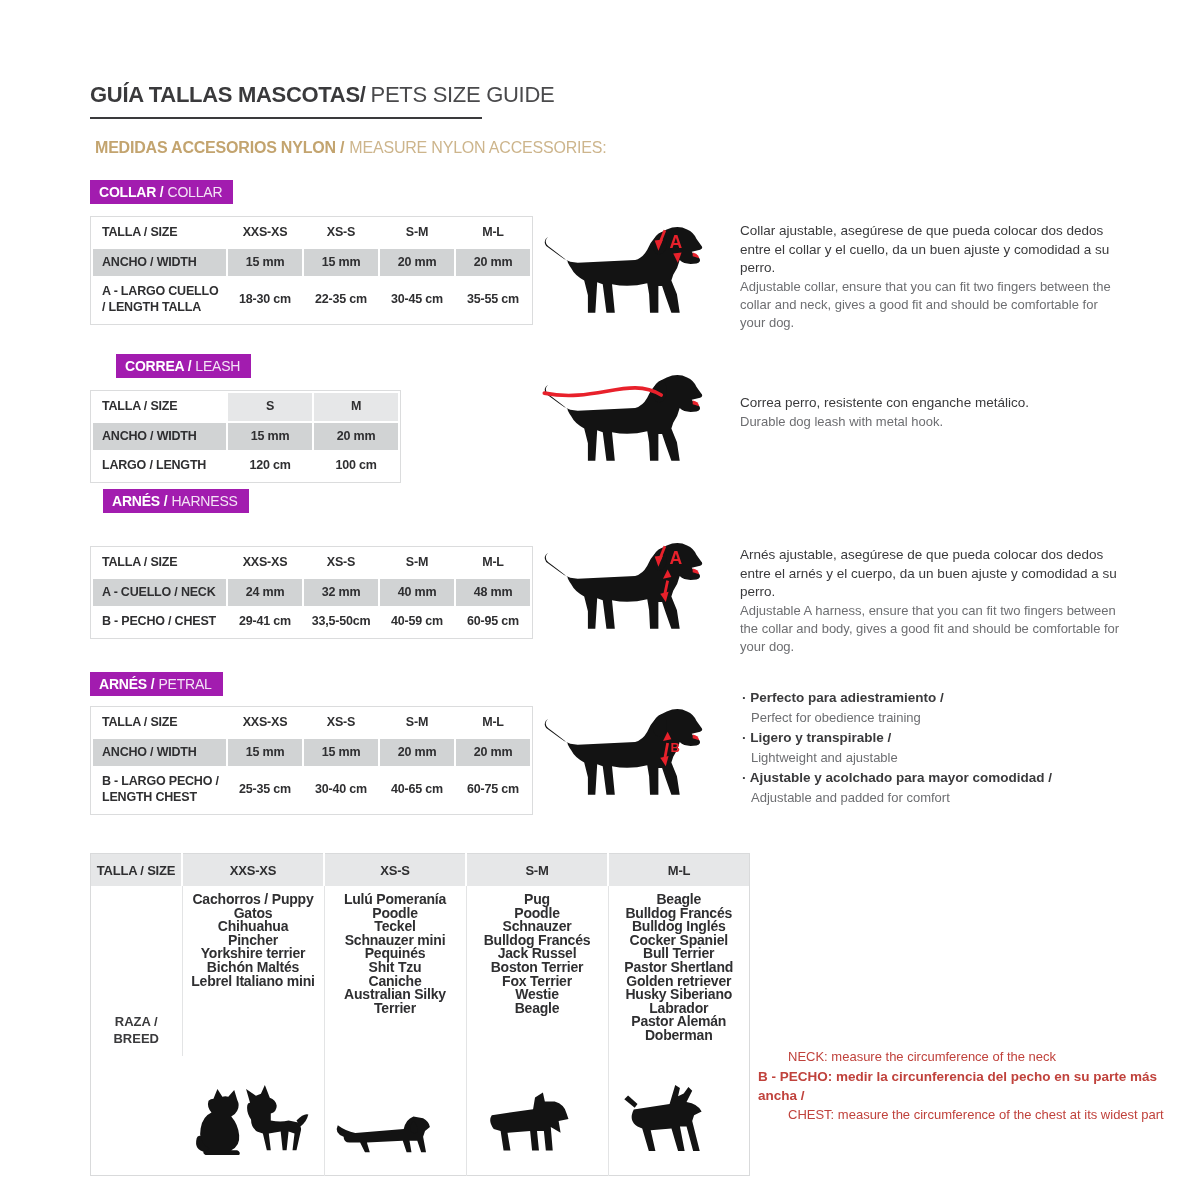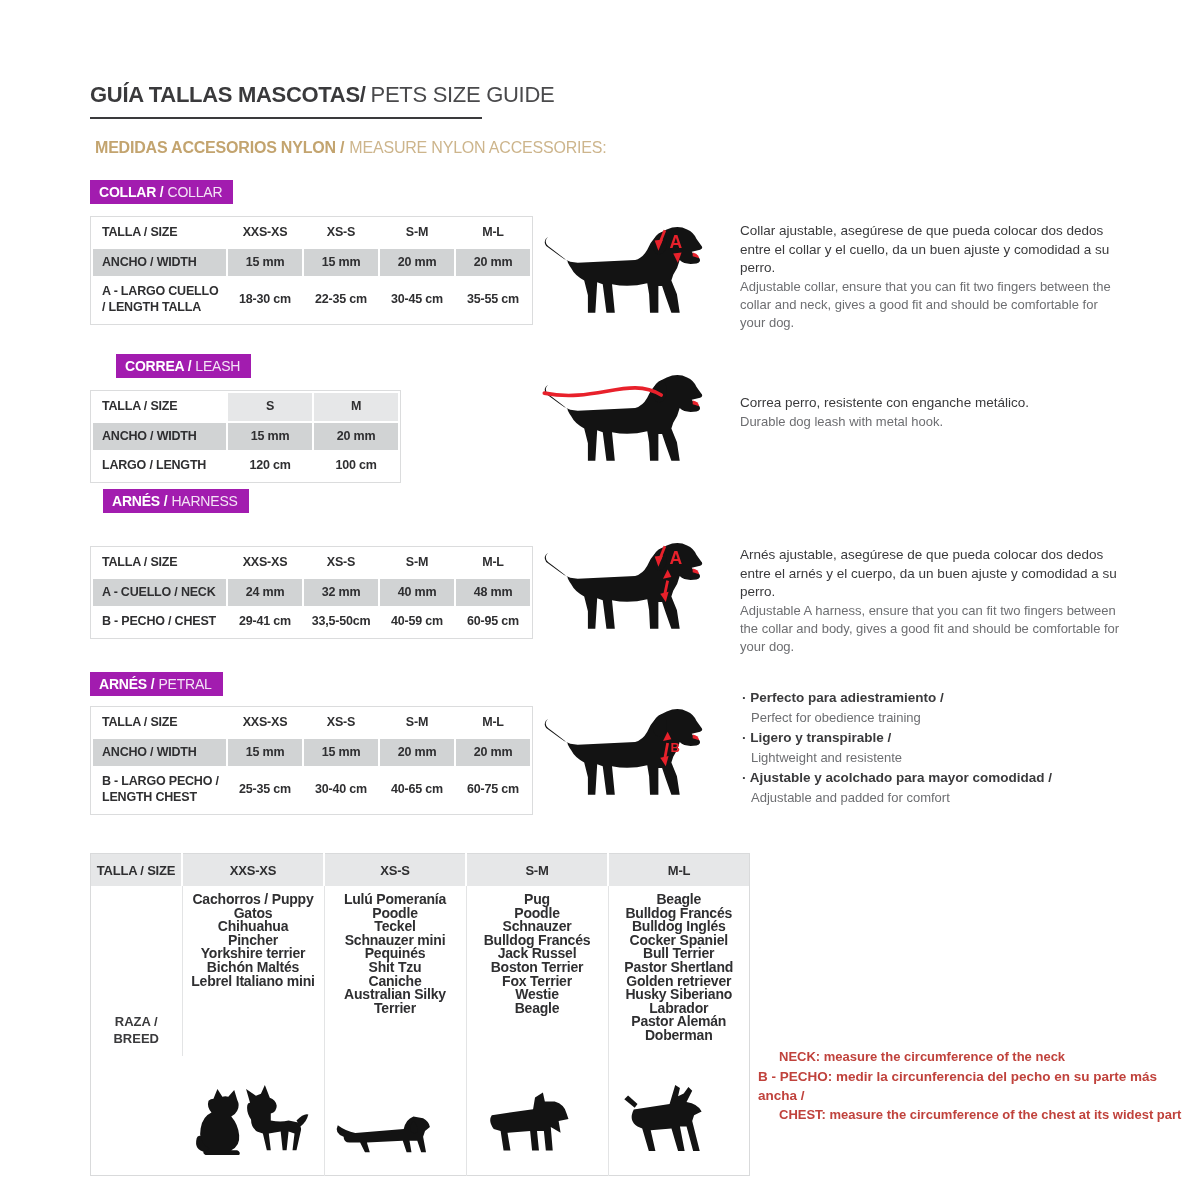--- a/index.html
+++ b/index.html
@@ -69,21 +69,21 @@
   .breeds td:first-child { border-left:none; }
   .breeds td.raza { text-align:center; font-size:13px; font-weight:bold; vertical-align:middle; line-height:1.3; }
   .breeds td.blist { vertical-align:top; text-align:center; padding-top:7px; height:162px; }
   .breed { font-size:14px; font-weight:bold; color:#2F2F31; line-height:14.5px; letter-spacing:-0.2px; }
   .breeds tr.ml-tight .breed { line-height:13.6px; }
   .breeds td.bsil { vertical-align:bottom; text-align:center; height:112px; padding-bottom:6px; }
 
   
   .notes { position:absolute; left:758px; top:1048px; color:#C0423C; width:430px; }
   .notes .n-es { font-weight:bold; font-size:13.5px; line-height:1.45; }
-  .notes .n-en { font-weight:700; font-size:13px; margin-left:21px; line-height:1.45; }
+  .notes .n-en { font-weight:400; font-size:13px; margin-left:30px; line-height:1.45; }
 </style>
 </head>
 <body>
 
 <svg width="0" height="0" style="position:absolute" aria-hidden="true">
   <symbol id="lab" viewBox="0 0 190 110">
     <path fill="#131313" d="M12,16 Q6,20 10,26 L24,36 Q30,41 36,43 L44,44 L106,41 Q114,39 119,30 Q126,13 140,8 Q152,3 162,8 Q169,11 172,18 L177,25 Q180,28 176,30 L167,32 L169,35 Q175,37 176,41 Q176,45 169,45 Q159,46 154,41 Q152,50 147,57 L145,63 L151,78 L154,98 L145,98 L139,81 L135,69 L131,69 L131,98 L122,98 L121,78 L119,66 Q99,71 81,67 L84,98 L75,98 L71,67 L65,65 L63,98 L55,98 L55,79 L51,63 Q41,58 37,50 Q33,44 33,42 Q20,32 12,26 Q7,21 12,16 Z"></path>
     <path fill="#131313" d="M135,11 Q126,13 125,25 Q125,33 131,35 Q138,35 140,26 Q141,15 135,11 Z"></path>
     <path fill="#E8212B" d="M168,33 Q174,34 175,39 L168,37 Z"></path>
   </symbol>
@@ -262,21 +262,21 @@
   <path fill="#E8212B" d="M136,40 L145,38 L141,30 Z"></path>
   <path d="M141,42 L138,58" stroke="#E8212B" stroke-width="3" fill="none"></path>
   <path fill="#E8212B" d="M133,58 L142,56 L139,67 Z"></path>
   <text x="144" y="52" font-size="14" font-weight="bold" fill="#E8212B">B</text>
 </svg>
 
 <div class="bullets" style="top:688px;">
   <div class="b-es">Perfecto para adiestramiento /</div>
   <div class="b-en">Perfect for obedience training</div>
   <div class="b-es">Ligero y transpirable /</div>
-  <div class="b-en">Lightweight and resistente</div>
+  <div class="b-en">Lightweight and ajustable</div>
   <div class="b-es">Ajustable y acolchado para mayor comodidad /</div>
   <div class="b-en">Adjustable and padded for comfort</div>
 </div>
 
 <div class="breeds-wrap">
   <table class="breeds">
     <tbody>
         <tr>
       <th>TALLA /  SIZE</th>
       <th class="c">XXS-XS</th>

